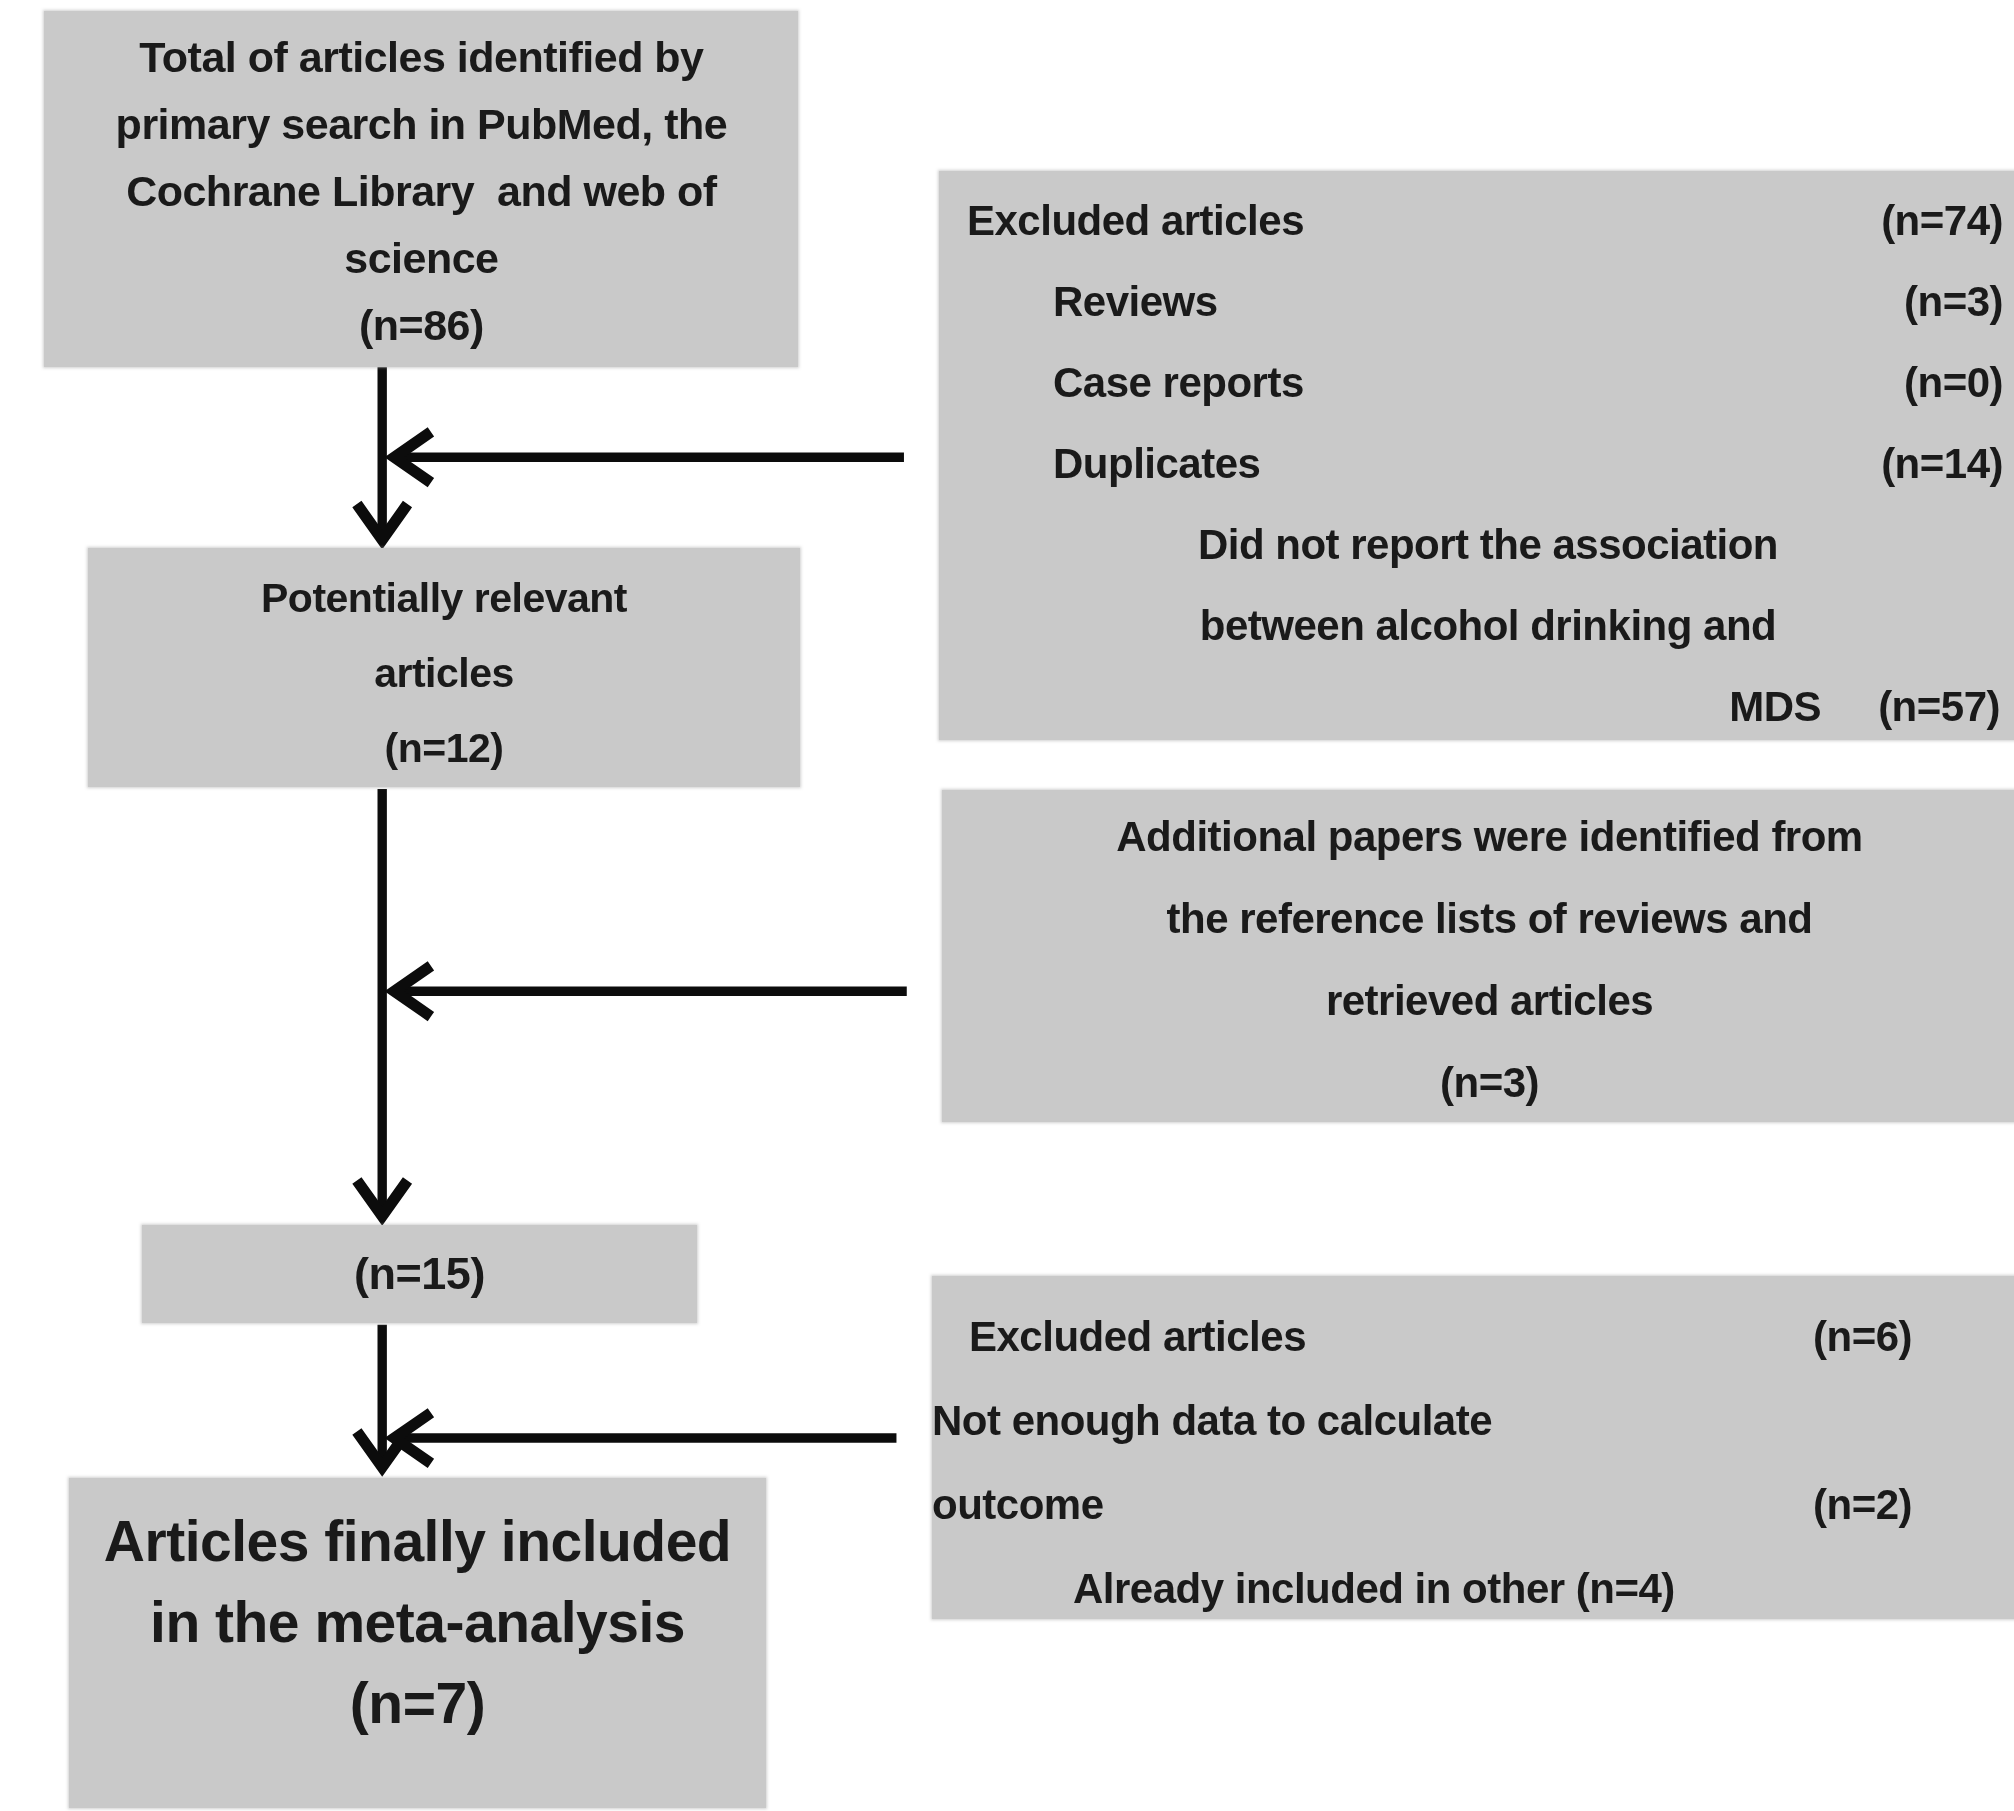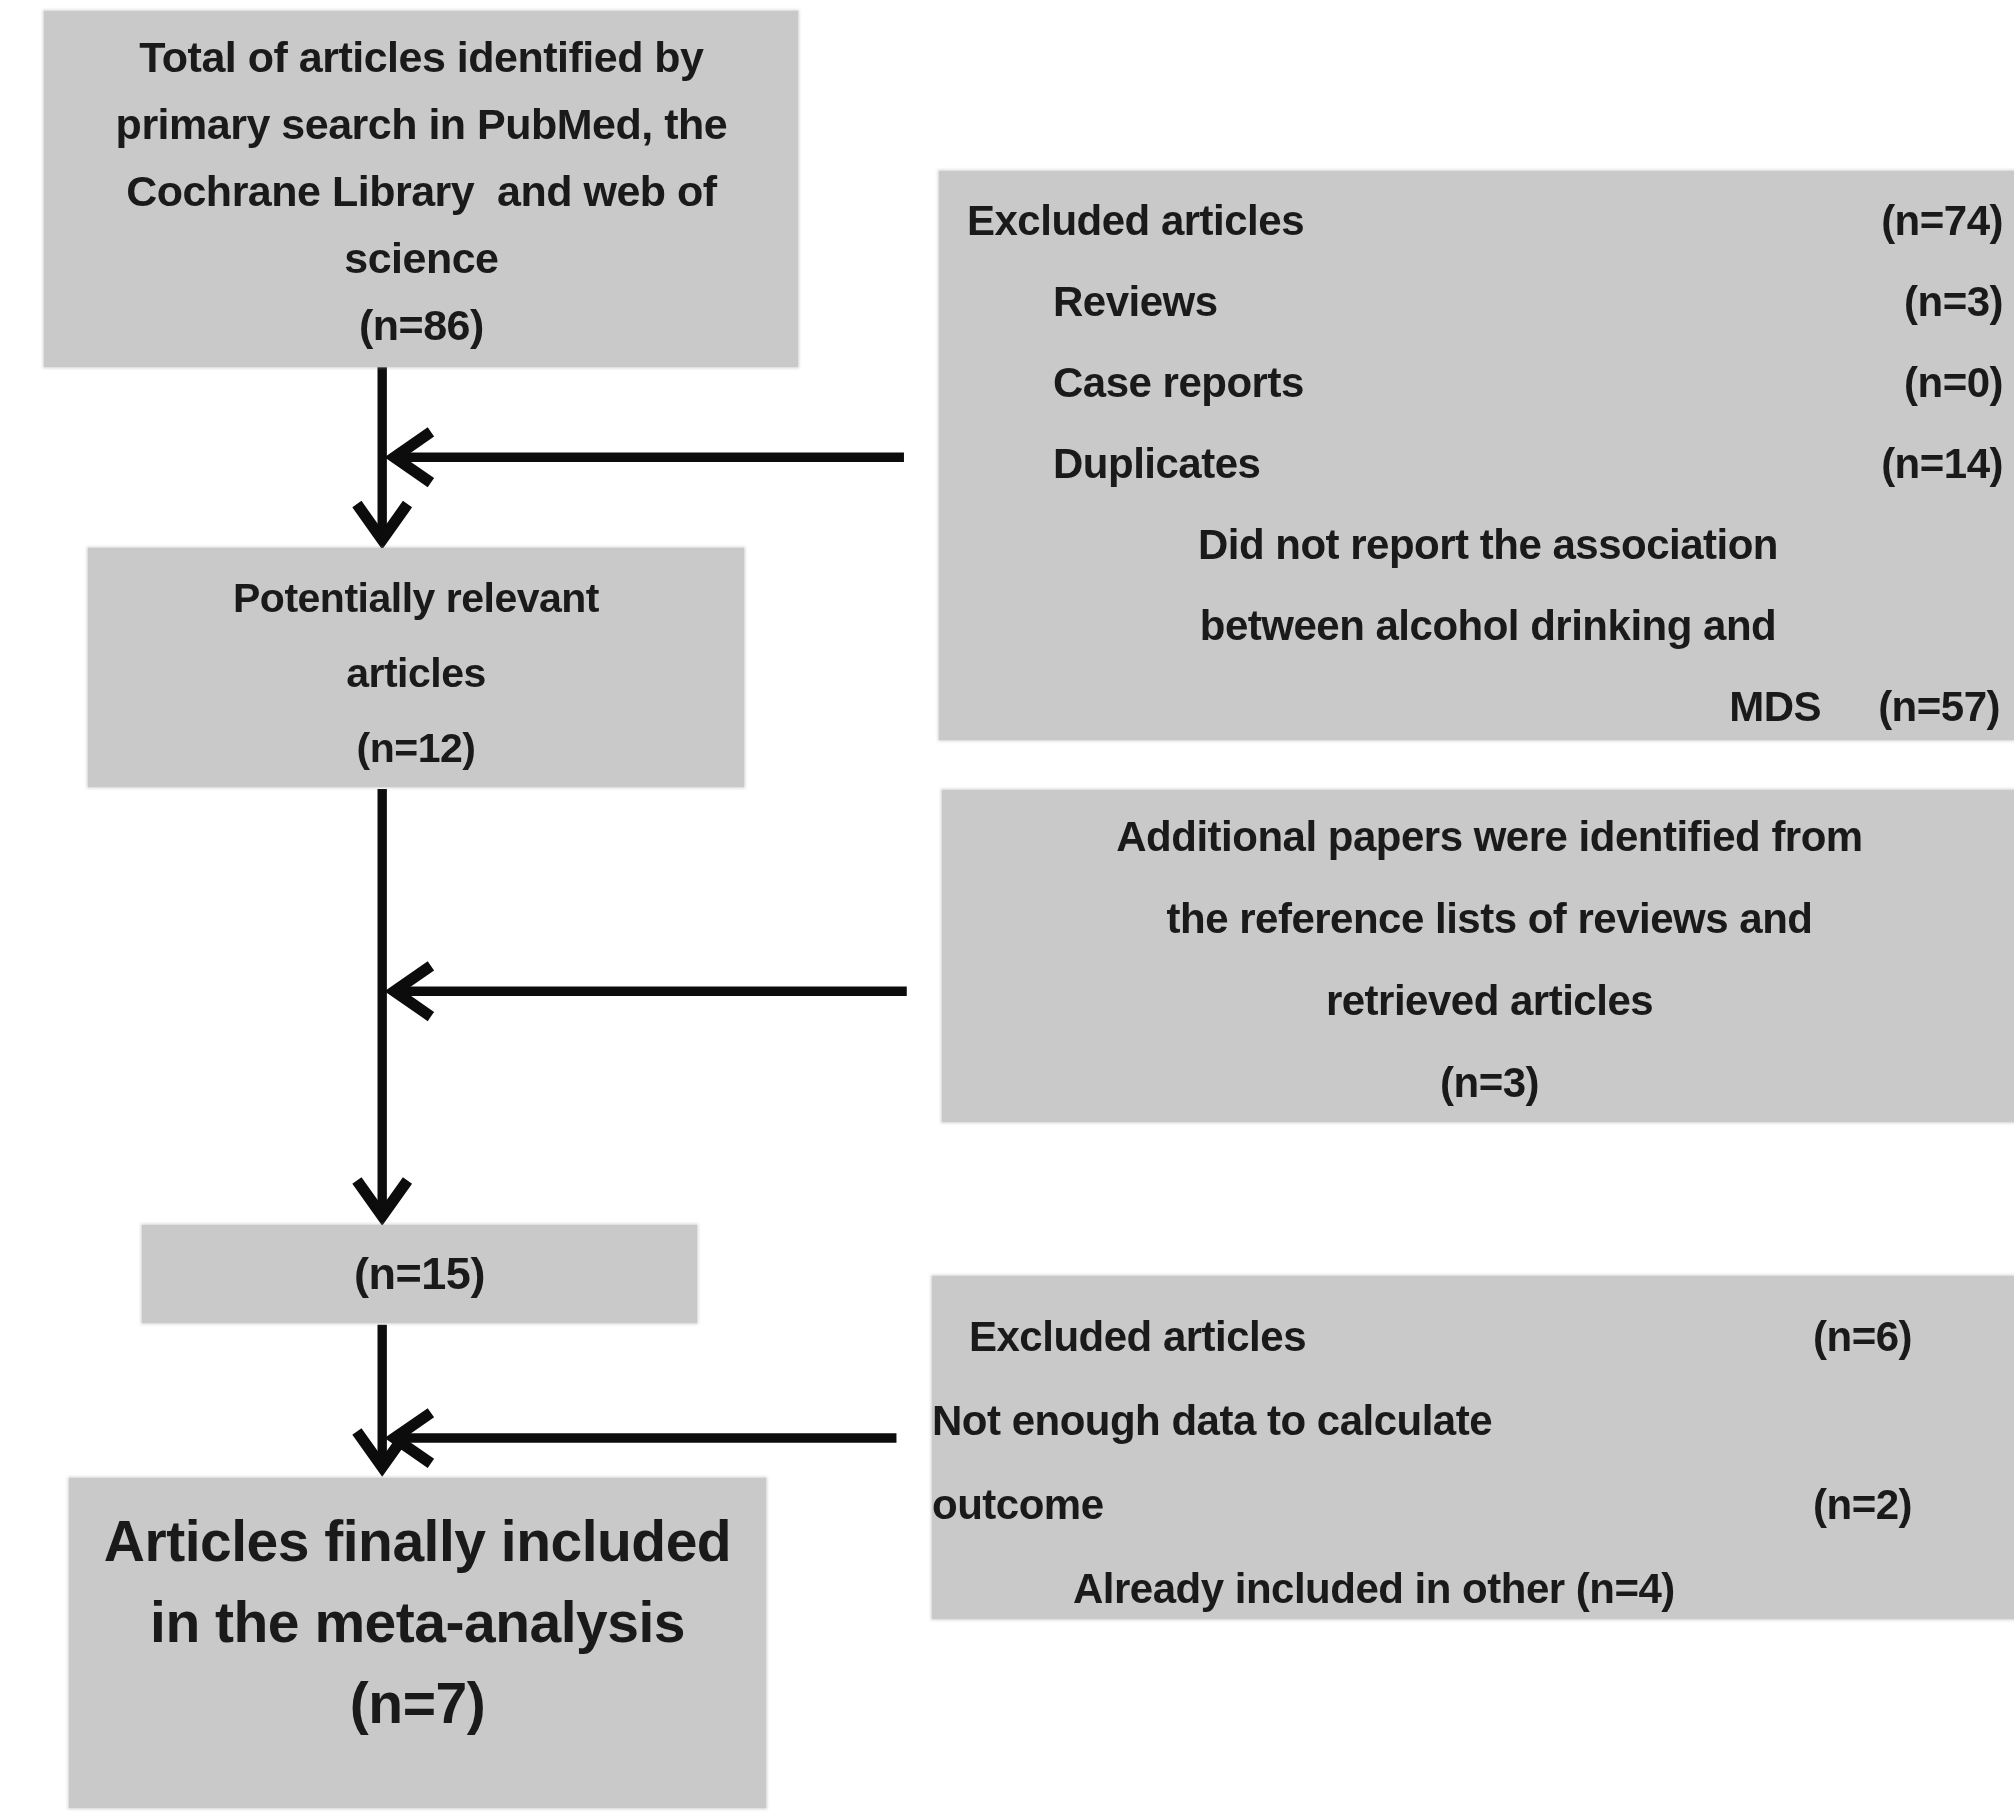--- a/index.html
+++ b/index.html
@@ -33,21 +33,21 @@
   
   #excluded1-box{left:904px;top:171px;width:1098px;height:569px;font-size:42px;line-height:81px;padding-top:9.4px;}
   .row{display:flex;justify-content:space-between;align-items:baseline;}
   .row .lbl{white-space:pre;}
   .row .val{white-space:pre;text-align:right;padding-right:34px;}
   .pl-main{padding-left:28px;}
   .pl-ind{padding-left:114px;}
   .wrapline{text-align:center;white-space:pre;}
   .mds-row{display:flex;justify-content:flex-end;gap:57px;padding-right:37px;}
   
-  #relevant-box{left:53px;top:548px;width:656px;height:239px;font-size:41px;line-height:75px;padding-top:13px;}
+  #relevant-box{left:53px;top:548px;width:712px;height:239px;font-size:41px;line-height:75px;padding-top:13px;}
   
   #additional-box{left:907px;top:790px;width:1095px;height:332px;font-size:42px;line-height:82px;padding-top:5.6px;}
   
   #n15-box{left:107px;top:1225px;width:555px;height:98px;font-size:45px;line-height:98px;}
   
   #excluded2-box{left:897px;top:1276px;width:1106px;height:343px;font-size:42px;line-height:84px;padding-top:19px;}
   #excluded2-box .val2{white-space:pre;text-align:right;padding-right:126px;}
   .pl-main2{padding-left:37px;}
   .pl-ind2{}
   .pl-ind3{padding-left:141px;white-space:pre;}

